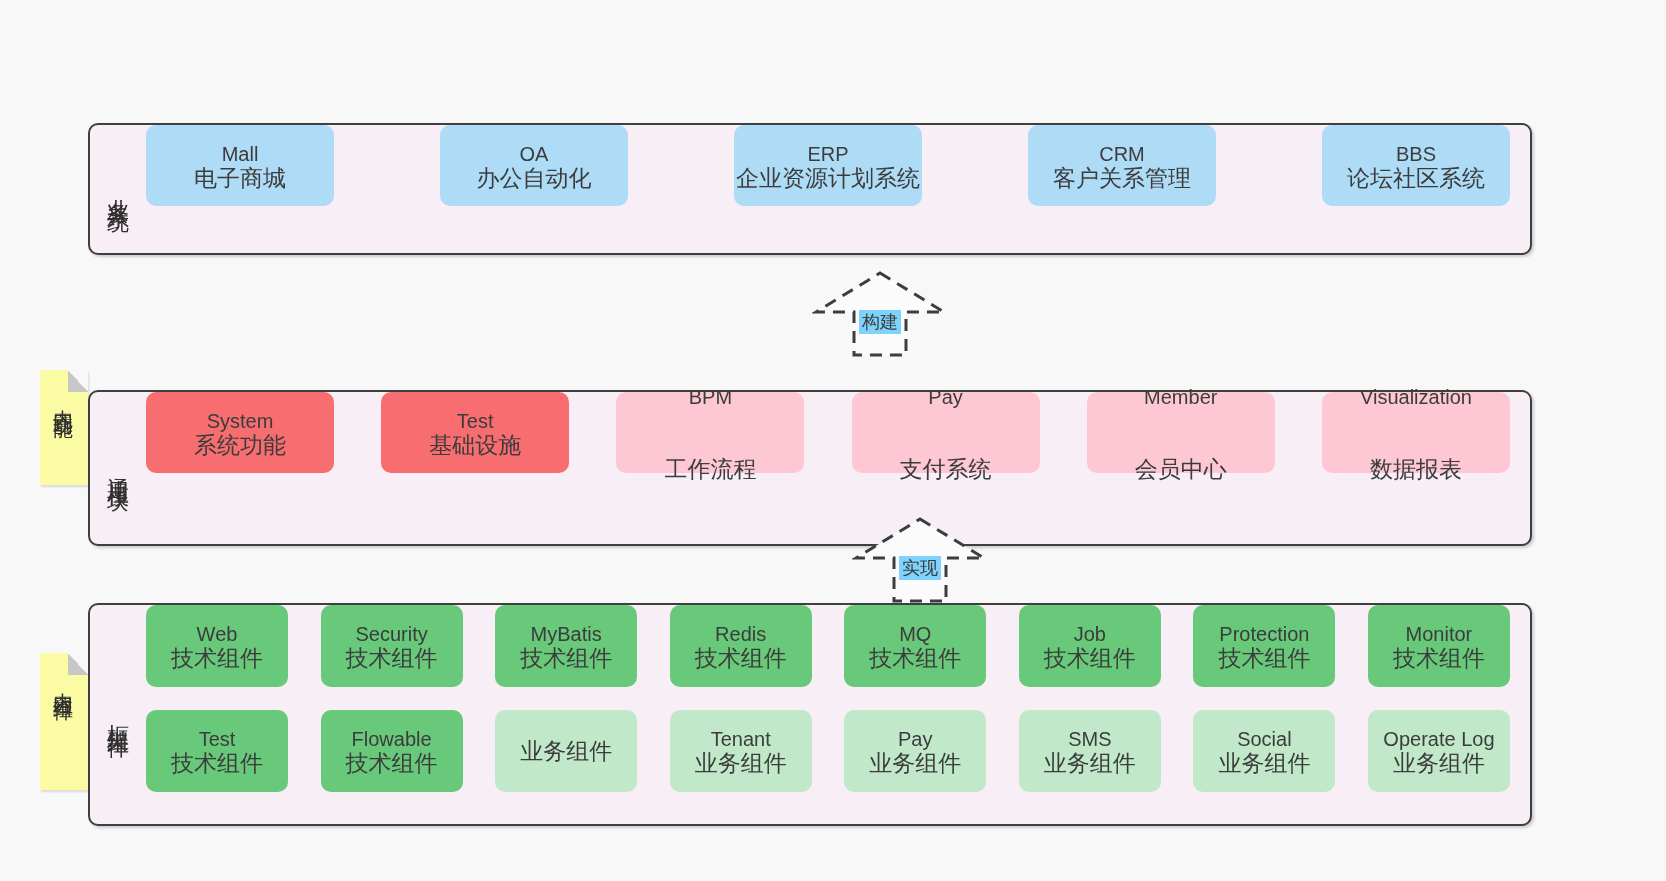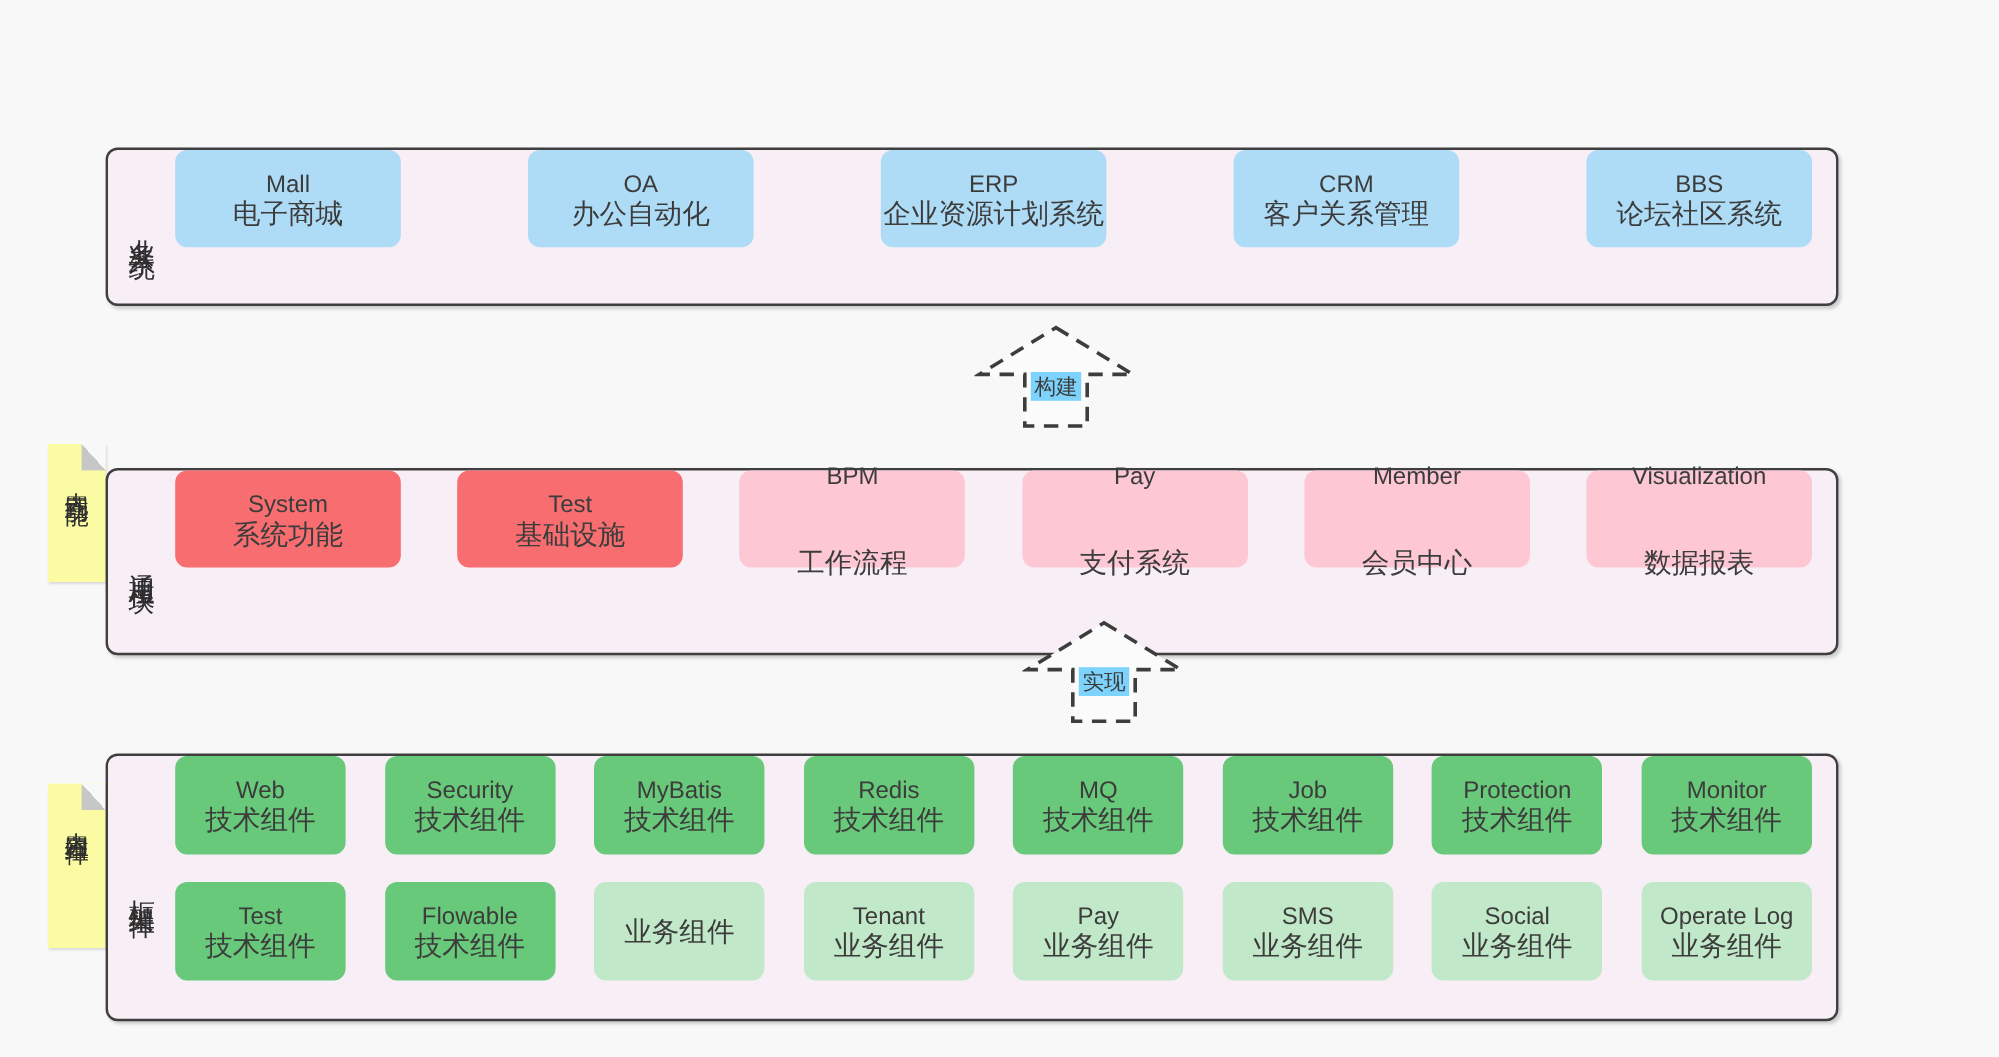--- a/index.html
+++ b/index.html
@@ -126,21 +126,21 @@
       <polygon points="68,3 132,42 94,42 94,85 42,85 42,42 4,42" fill="#fbfbfb" stroke="#3d3d3d" stroke-width="3" stroke-dasharray="12 8" stroke-linejoin="miter"></polygon>
     </svg>
     <span class="arrow-label">实现</span>
   </div>
 
   <div class="sticky" style="top:653px;height:137px;">
     <span class="fold"></span>
     <span class="sticky-text">内置组件</span>
   </div>
 
-  <div class="band" style="top:628px;height:223px;">
+  <div class="band" style="top:603px;height:223px;">
     <div class="band-label-col">
       <div class="band-label">框架组件</div>
     </div>
     <div class="band-content">
       <div class="band-row">
         <div class="box box-sm variant-green">
           <div class="box-title">Web</div>
           <div class="box-sub">技术组件</div>
         </div>
         <div class="box box-sm variant-green">

